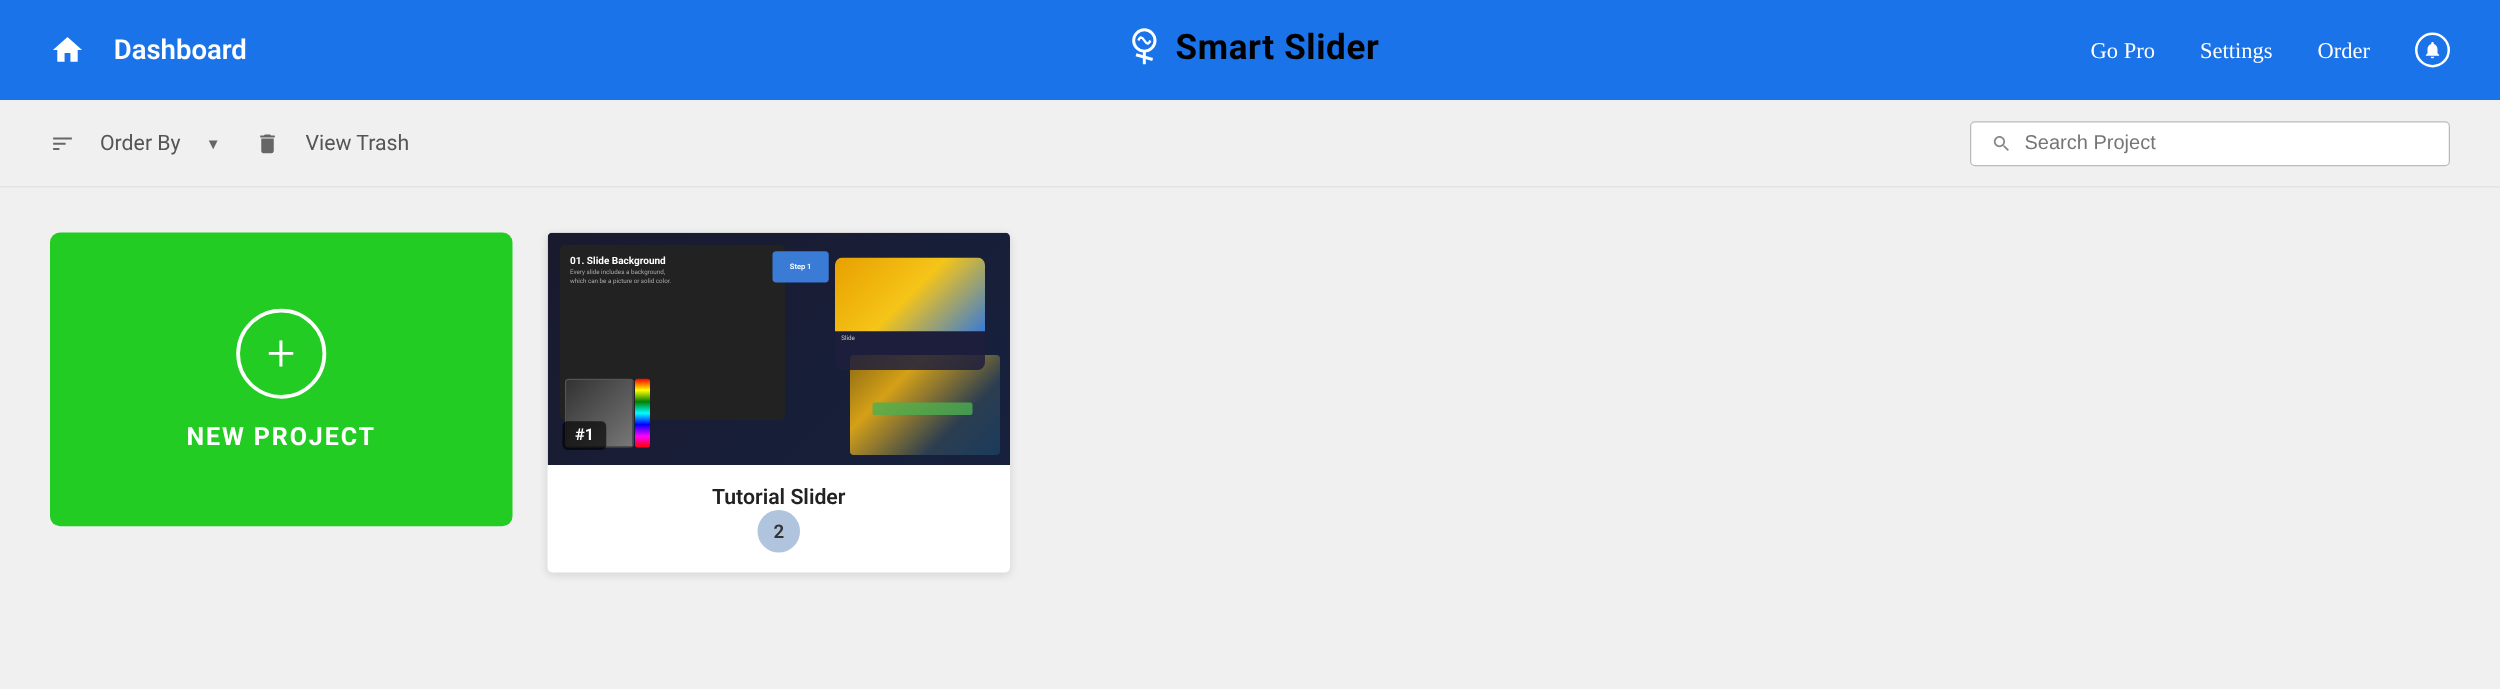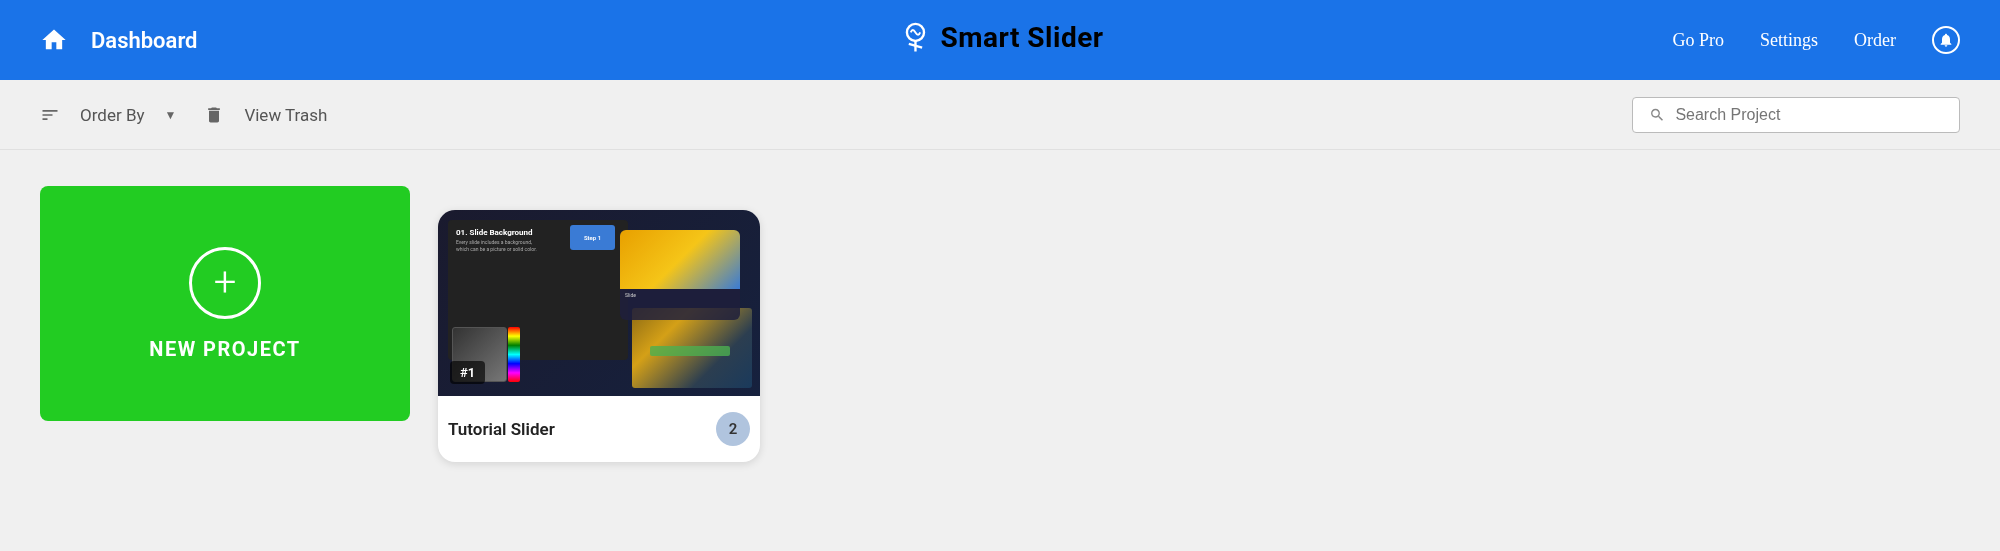--- a/index.html
+++ b/index.html
@@ -105,21 +105,21 @@
       margin-left: auto;
     }
     .search-box {
       display: flex;
       align-items: center;
       border: 1.5px solid #bbb;
       border-radius: 4px;
       background: white;
       padding: 8px 16px;
       gap: 10px;
-      width: 328px;
+      width: 384px;
     }
     .search-box svg {
       width: 18px;
       height: 18px;
       fill: #888;
     }
     .search-box input {
       border: none;
       outline: none;
       font-size: 16px;
@@ -166,27 +166,26 @@
     }
     .new-project-label {
       color: white;
       font-size: 20px;
       font-weight: 700;
       letter-spacing: 1.5px;
     }
 
     
     .project-card {
-      width: 322px;
+      width: 370px;
       background: white;
-      border-radius: 17px;
+      border-radius: 4px;
       overflow: hidden;
       box-shadow: 0 2px 8px rgba(0,0,0,0.12);
       cursor: pointer;
-      margin-top: 24px;
     }
     .project-card-thumbnail {
       width: 100%;
       height: 186px;
       background: #1a1a2e;
       position: relative;
       overflow: hidden;
     }
     
     .thumb-bg {
@@ -299,21 +298,22 @@
       color: white;
       font-size: 13px;
       font-weight: 600;
       padding: 4px 10px;
       border-radius: 4px;
     }
     .project-card-footer {
       display: flex;
       align-items: center;
       justify-content: space-between;
-      padding: 16px 10px;
+      padding: 16px 33px;
+      flex-direction: column;
     }
     .project-name {
       font-size: 17px;
       font-weight: 600;
       color: #222;
     }
     .slide-count-badge {
       width: 34px;
       height: 34px;
       border-radius: 50%;

